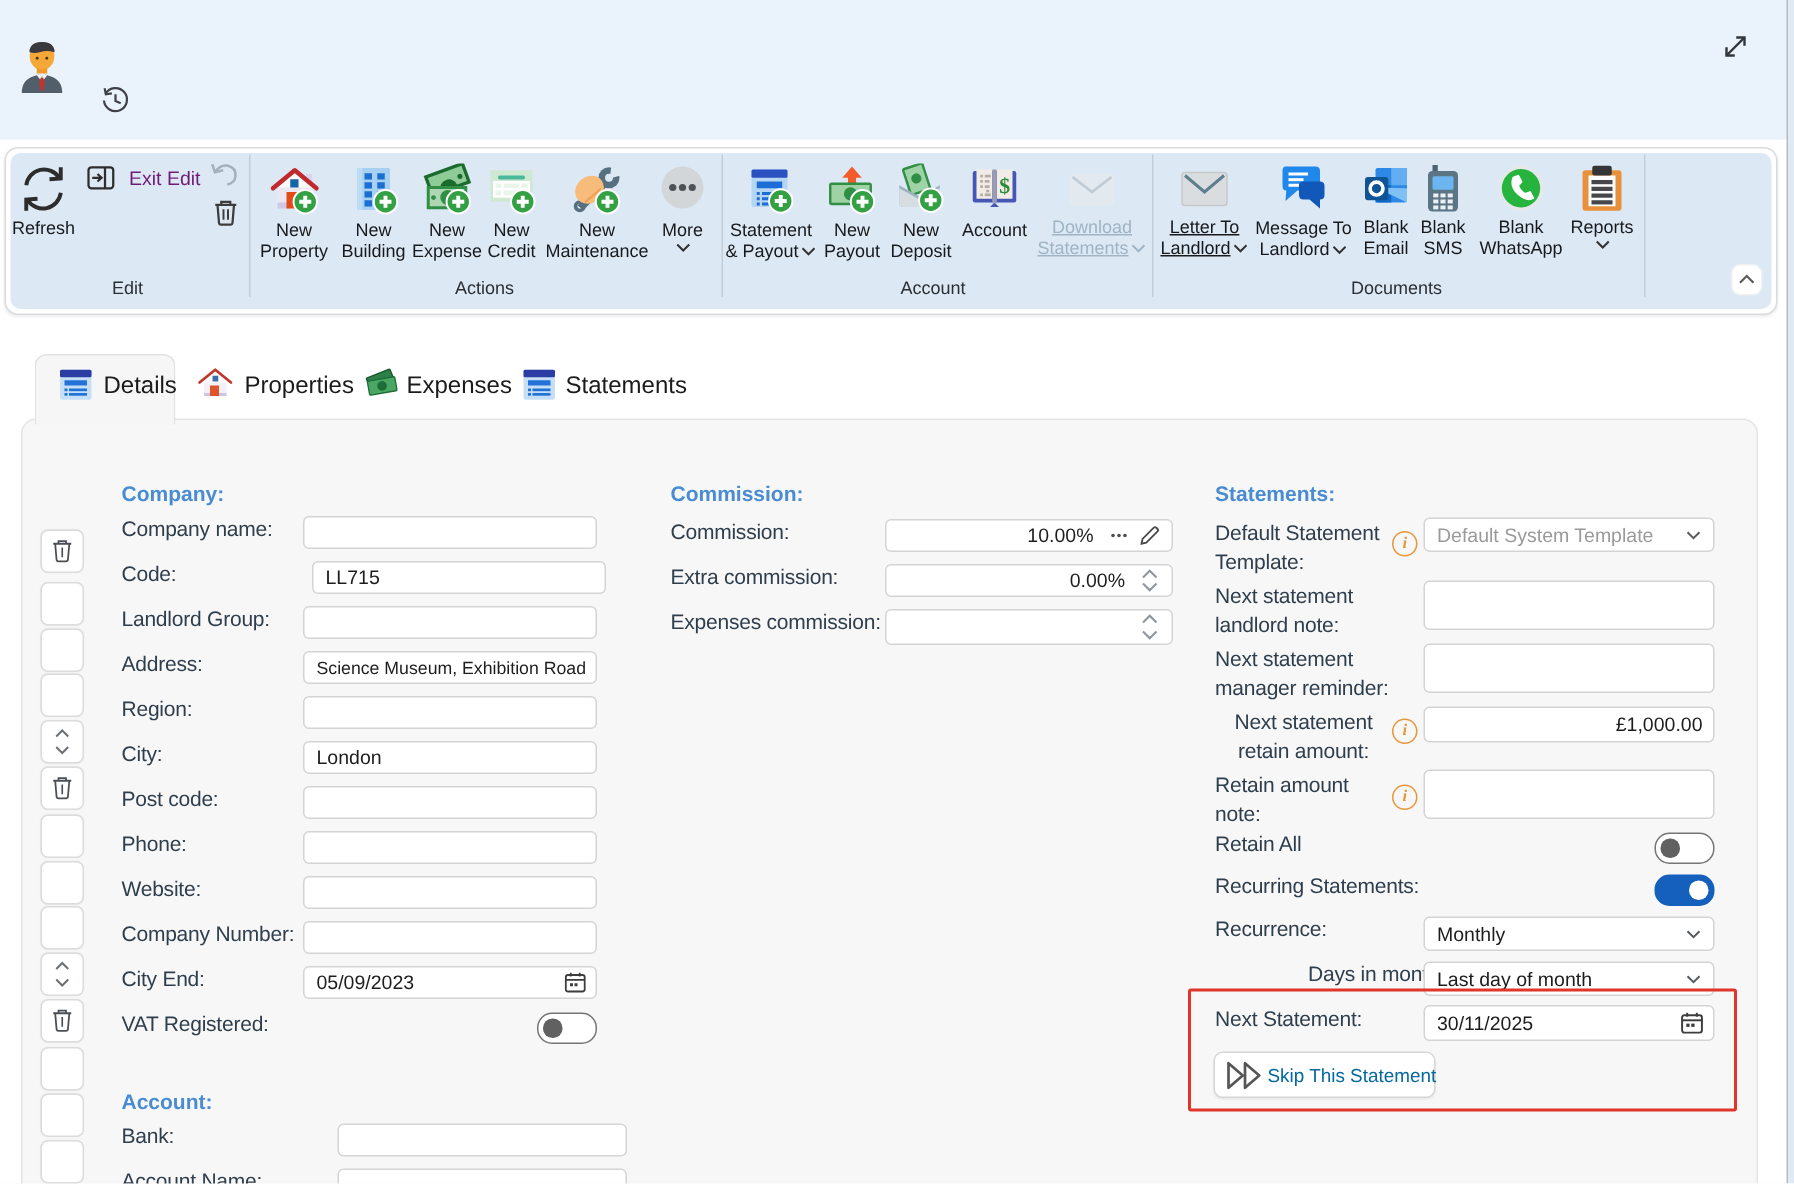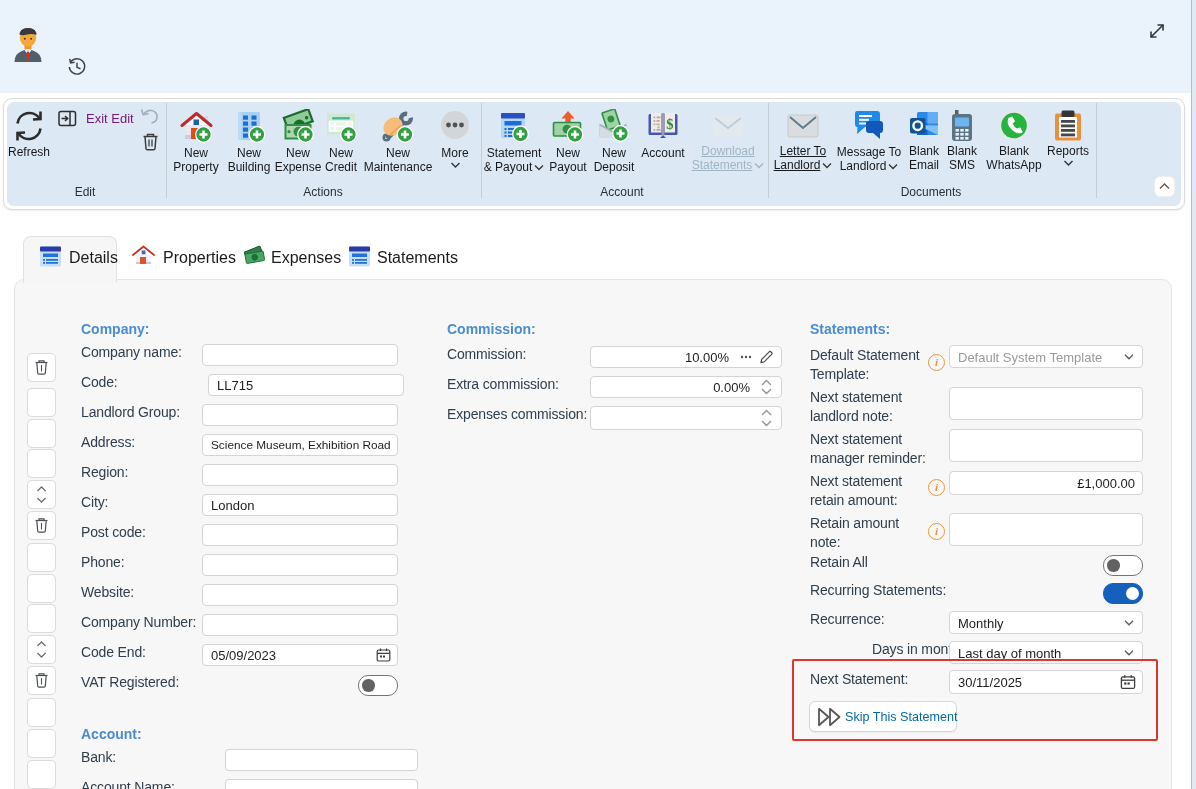--- a/index.html
+++ b/index.html
@@ -510,21 +510,21 @@
         <span class="v">London</span>
       </div>
     <div class="flbl" style="left:81px;top:523px;">Post code:</div>
     <div class="inp" style="left:202px;top:523px;width:194px;height:20px;"></div>
     <div class="flbl" style="left:81px;top:553px;">Phone:</div>
     <div class="inp" style="left:202px;top:553px;width:194px;height:20px;"></div>
     <div class="flbl" style="left:81px;top:583px;">Website:</div>
     <div class="inp" style="left:202px;top:583px;width:194px;height:20px;"></div>
     <div class="flbl" style="left:81px;top:613px;">Company Number:</div>
     <div class="inp" style="left:202px;top:613px;width:194px;height:20px;"></div>
-    <div class="flbl" style="left:81px;top:643px;">Code End:</div>
+    <div class="flbl" style="left:81px;top:643px;">City End:</div>
     <div class="inp" style="left:202px;top:643px;width:194px;height:20px;">
         <span class="v">05/09/2023</span>
       <svg class="ddc" style="right:6px;" width="15" height="15" viewBox="0 0 15 15">
           <rect x="1.2" y="2.5" width="12.6" height="11" rx="1.5" fill="none" stroke="#3d3d3d" stroke-width="1.2"></rect>
           <line x1="1.2" y1="5.8" x2="13.8" y2="5.8" stroke="#3d3d3d" stroke-width="1.2"></line>
           <line x1="4.5" y1="1" x2="4.5" y2="3.5" stroke="#3d3d3d" stroke-width="1.2"></line>
           <line x1="10.5" y1="1" x2="10.5" y2="3.5" stroke="#3d3d3d" stroke-width="1.2"></line>
           <rect x="4" y="8" width="2" height="2" fill="#3d3d3d"></rect>
           <rect x="7" y="8" width="2" height="2" fill="#3d3d3d"></rect>
         </svg>
@@ -578,21 +578,21 @@
     <div class="inp" style="left:949px;top:344px;width:192px;height:21px;">
       <span class="v gray">Default System Template</span>
       <svg class="ddc" width="10" height="8" viewBox="0 0 10 8">
           <path d="M1 1.8 L5 5.8 L9 1.8" stroke="#555a5e" stroke-width="1.3" fill="none"></path>
         </svg>
     </div>
     <div class="flbl" style="left:810px;top:387px;width:118px;line-height:19px;">Next statement landlord note:</div>
     <div class="inp" style="left:949px;top:386px;width:192px;height:31px;"></div>
     <div class="flbl" style="left:810px;top:429px;width:130px;line-height:19px;">Next statement manager reminder:</div>
     <div class="inp" style="left:949px;top:428px;width:192px;height:31px;"></div>
-    <div class="flbl" style="left:810px;top:471px;width:118px;line-height:19px;">Next statement retain amount:</div>
+    <div class="flbl" style="left:810px;top:471px;width:118px;line-height:19px;text-align:center;">Next statement retain amount:</div>
     <div class="info" style="left:928px;top:478px;">i</div>
     <div class="inp" style="left:949px;top:470px;width:192px;height:22px;">
         <span class="vr" style="right:7px;">£1,000.00</span>
       </div>
     <div class="flbl" style="left:810px;top:513px;width:118px;line-height:19px;">Retain amount note:</div>
     <div class="info" style="left:928px;top:522px;">i</div>
     <div class="inp" style="left:949px;top:512px;width:192px;height:31px;"></div>
     <div class="flbl" style="left:810px;top:553px;">Retain All</div>
     <div class="tgl off" style="left:1103px;top:554px;">
         <div class="knob"></div>

